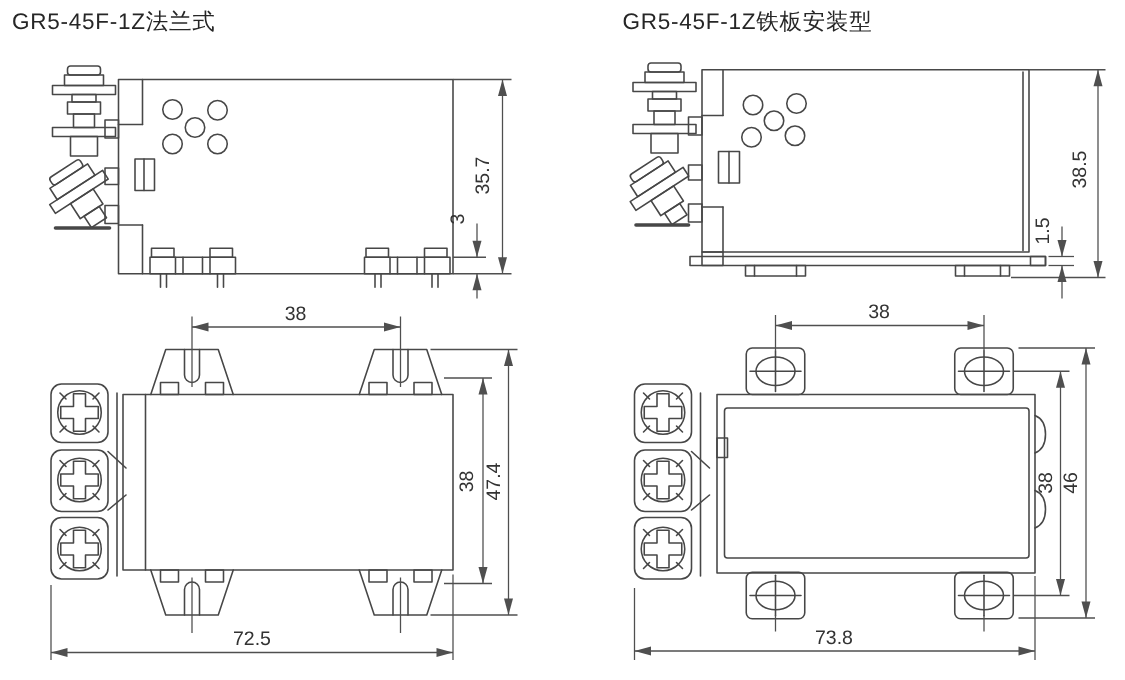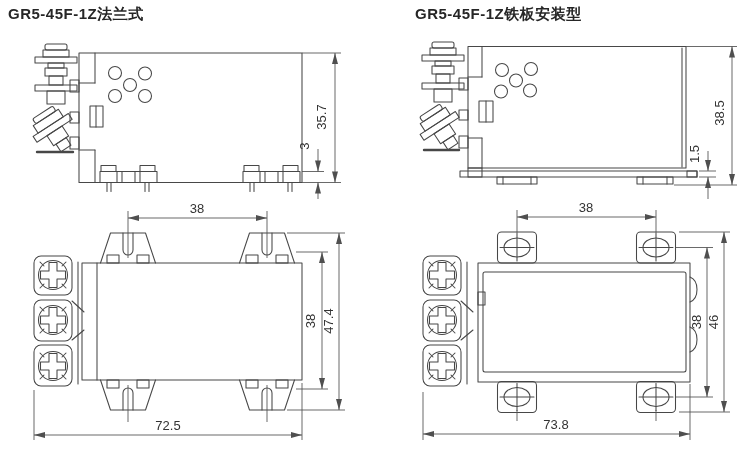--- a/index.html
+++ b/index.html
@@ -1,21 +1,21 @@
 <!DOCTYPE html>
 <html><head>
 <meta charset="utf-8">
 <style>
   html,body{margin:0;padding:0;background:#ffffff;}
   body{
     position:relative;width:750px;height:453px;overflow:hidden;
     font-family:"Liberation Sans",sans-serif;
   }
   .title{
-    position:absolute;font-size:15px;font-weight:bold;color:#262626;
+    position:absolute;font-size:15px;font-weight:normal;color:#262626;
     letter-spacing:0.5px;white-space:nowrap;
   }
   svg.canvas{position:absolute;left:0;top:0;}
   .ol{stroke:#474747;fill:none;stroke-width:1.05;stroke-linejoin:round;stroke-linecap:round;}
   .dim{stroke:#4f4f4f;fill:none;stroke-width:0.85;}
   .thick{stroke-width:2.4;}
   .dimtext{
     font-family:"Liberation Sans",sans-serif;font-size:13px;
     fill:#333333;stroke:none;
   }

